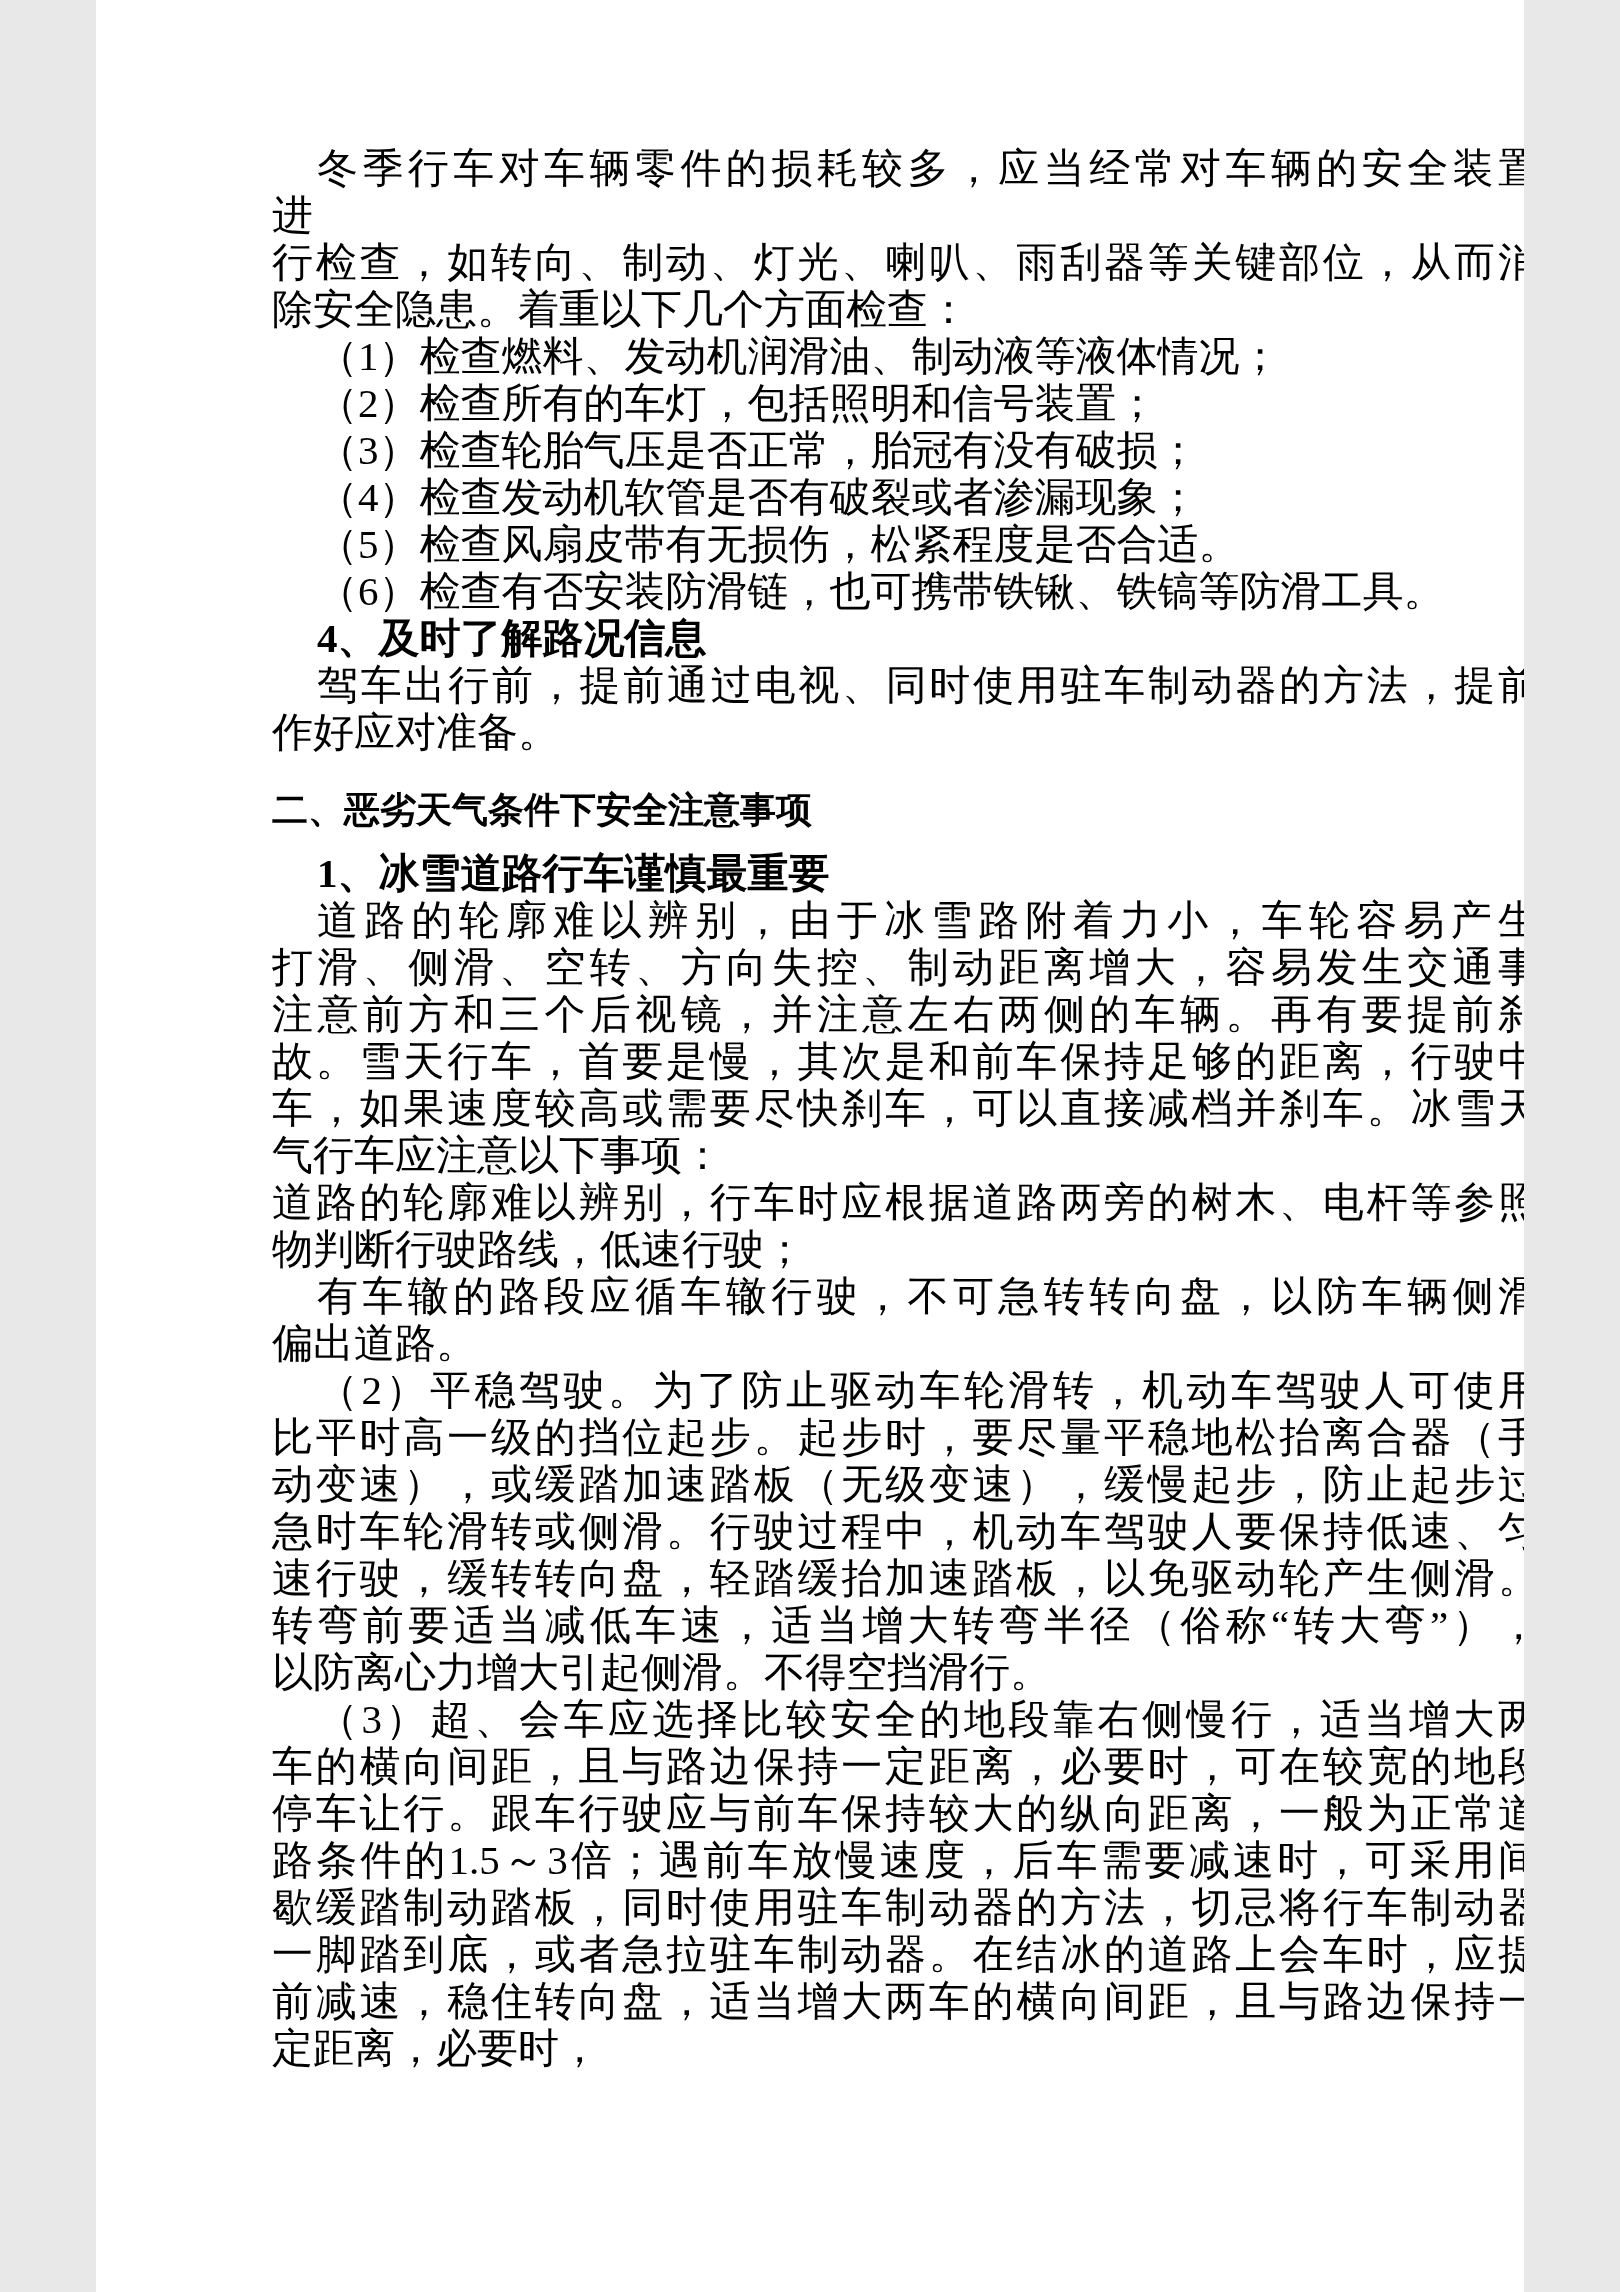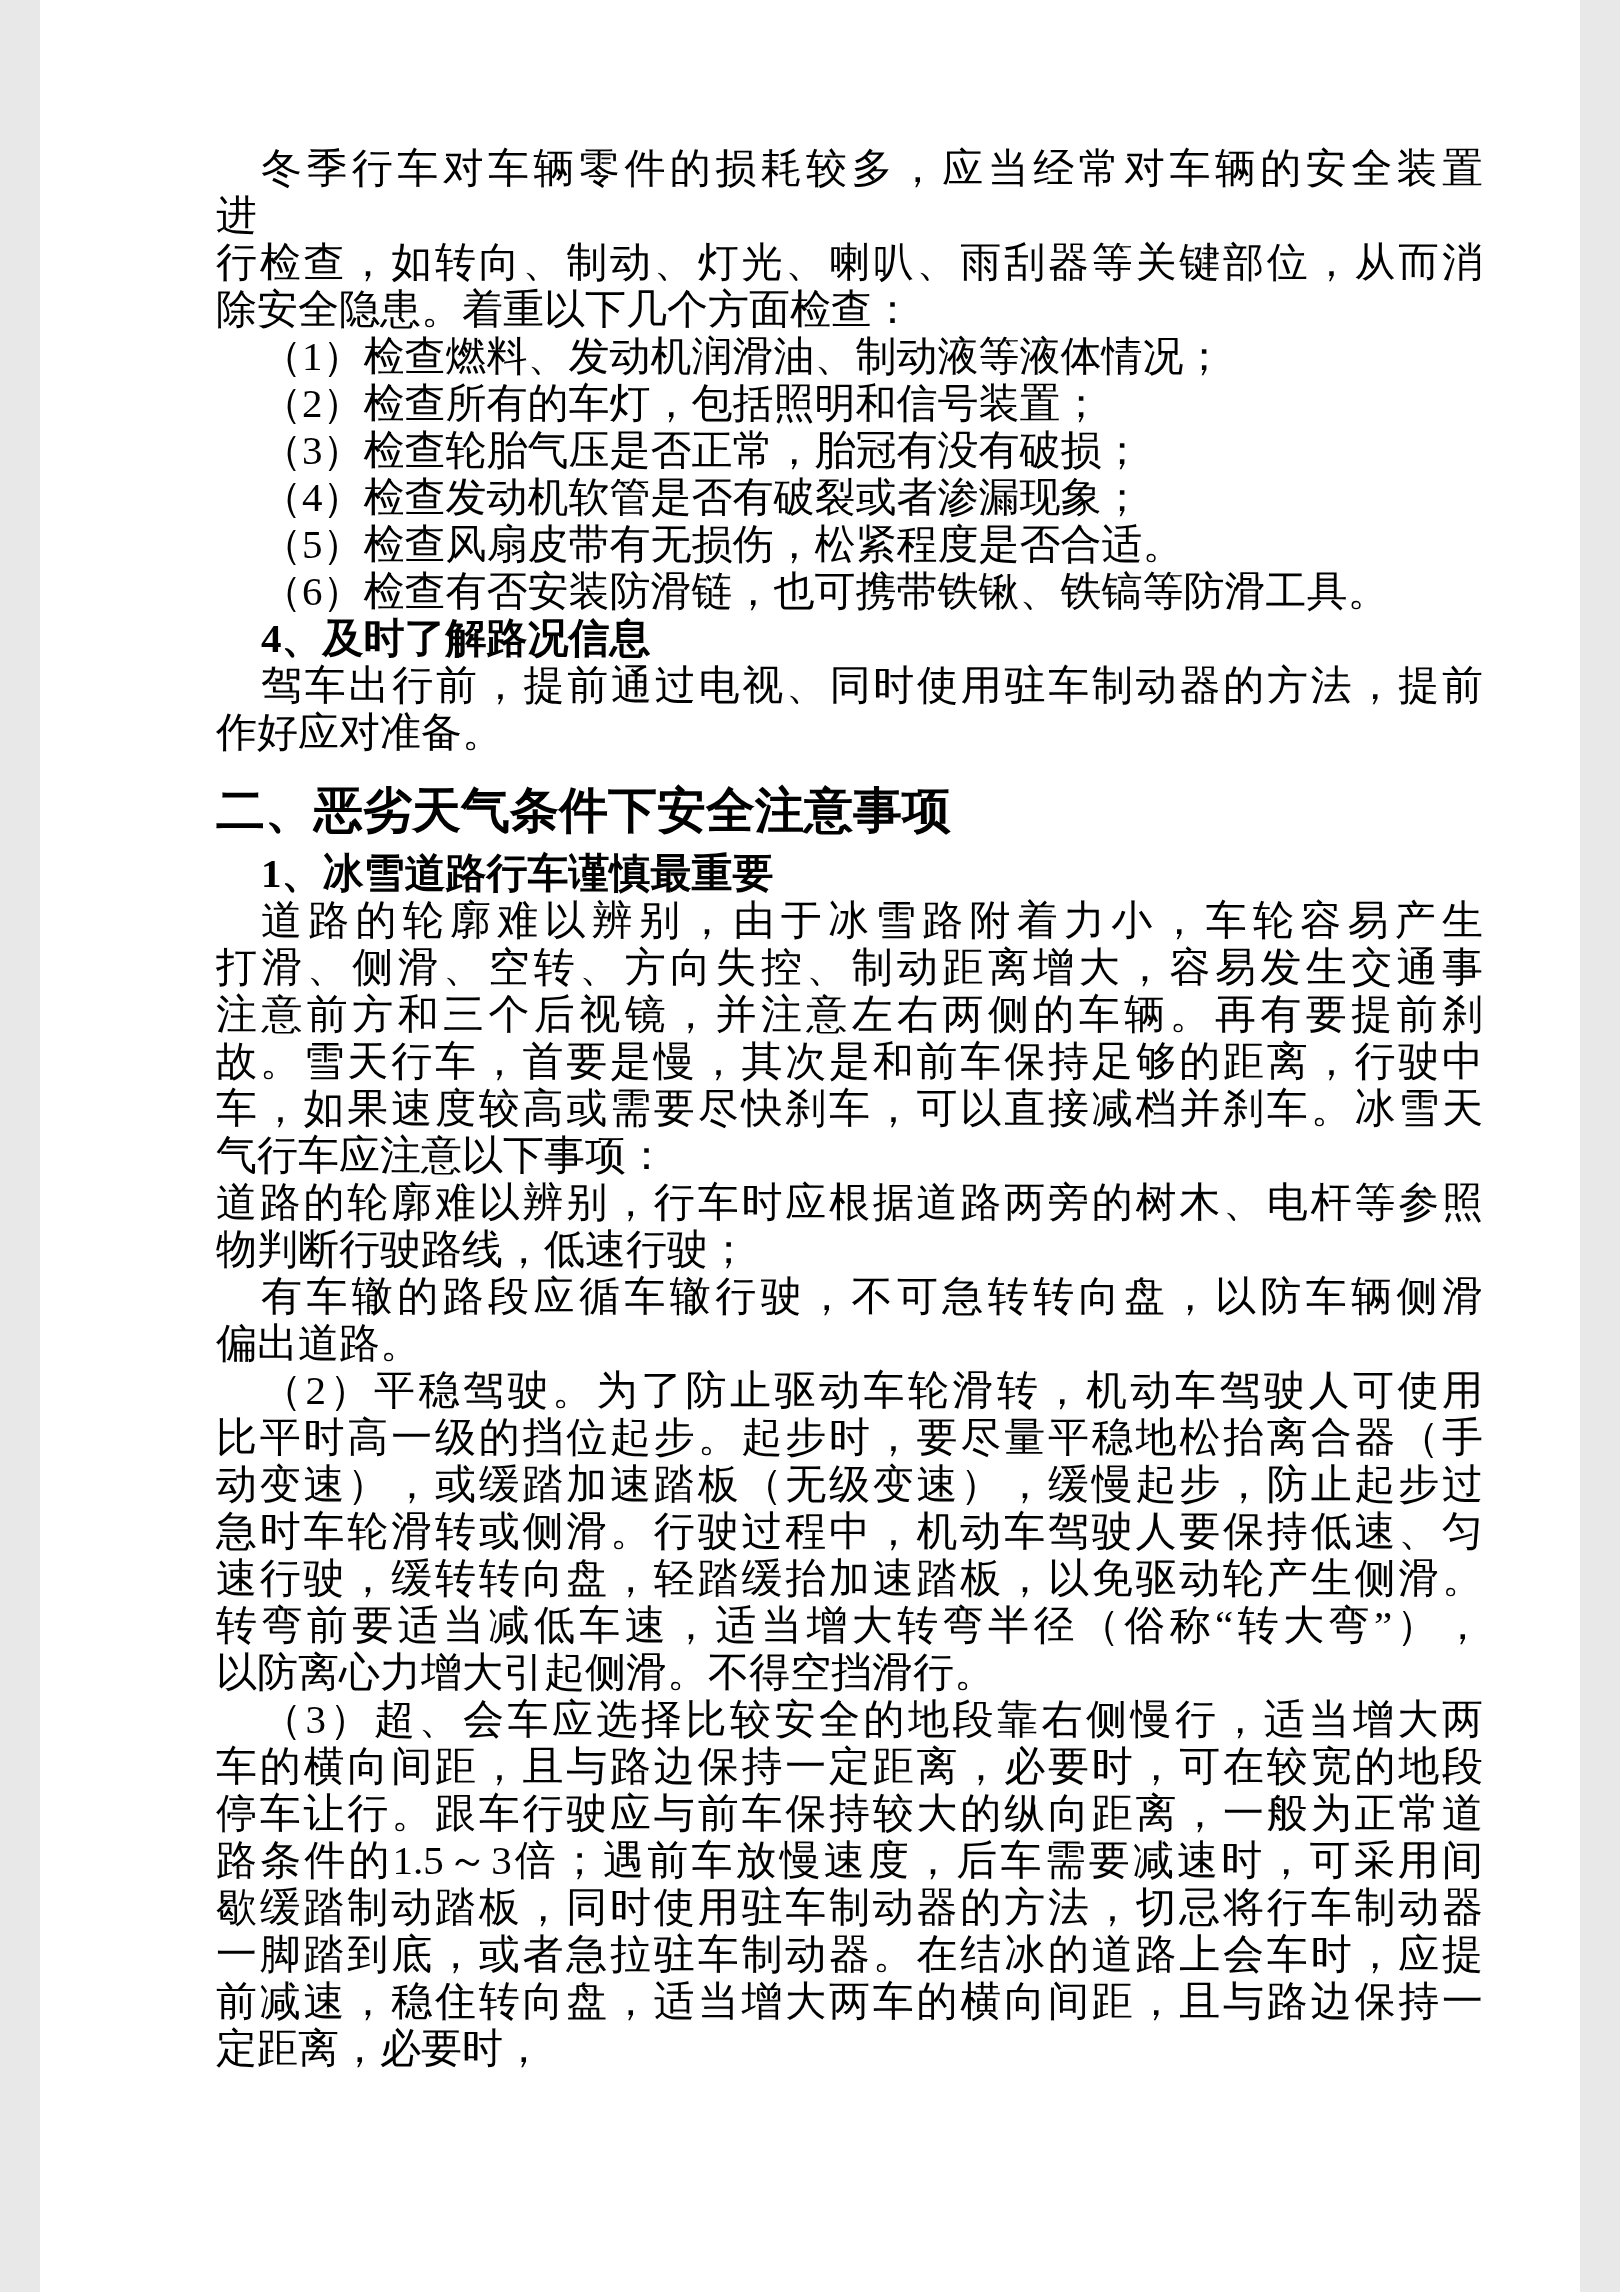--- a/index.html
+++ b/index.html
@@ -2,21 +2,21 @@
 <html><head>
 <meta charset="utf-8">
 <style>
   html, body {
     margin: 0;
     padding: 0;
     background: #e8e8e8;
   }
   .page {
     position: relative;
-    width: 1540px;
+    width: 1428px;
     height: 2293px;
     background: #ffffff;
     margin: 0 auto;
     overflow: hidden;
     font-family: "Liberation Serif", "DejaVu Serif", serif;
     color: #000000;
   }
   .content {
     position: absolute;
     left: 176px;
@@ -33,21 +33,21 @@
     text-align: justify;
     text-align-last: justify;
   }
   .line.indent {
     text-indent: 45px;
   }
   .line.bold {
     font-weight: bold;
   }
   .line.heading {
-    font-size: 49px;
+    font-size: 36px;
     line-height: 57px;
     font-weight: bold;
     margin-top: 25.5px;
     margin-bottom: 11.8px;
   }
 </style>
 </head>
 <body>
 
 <div class="page">

